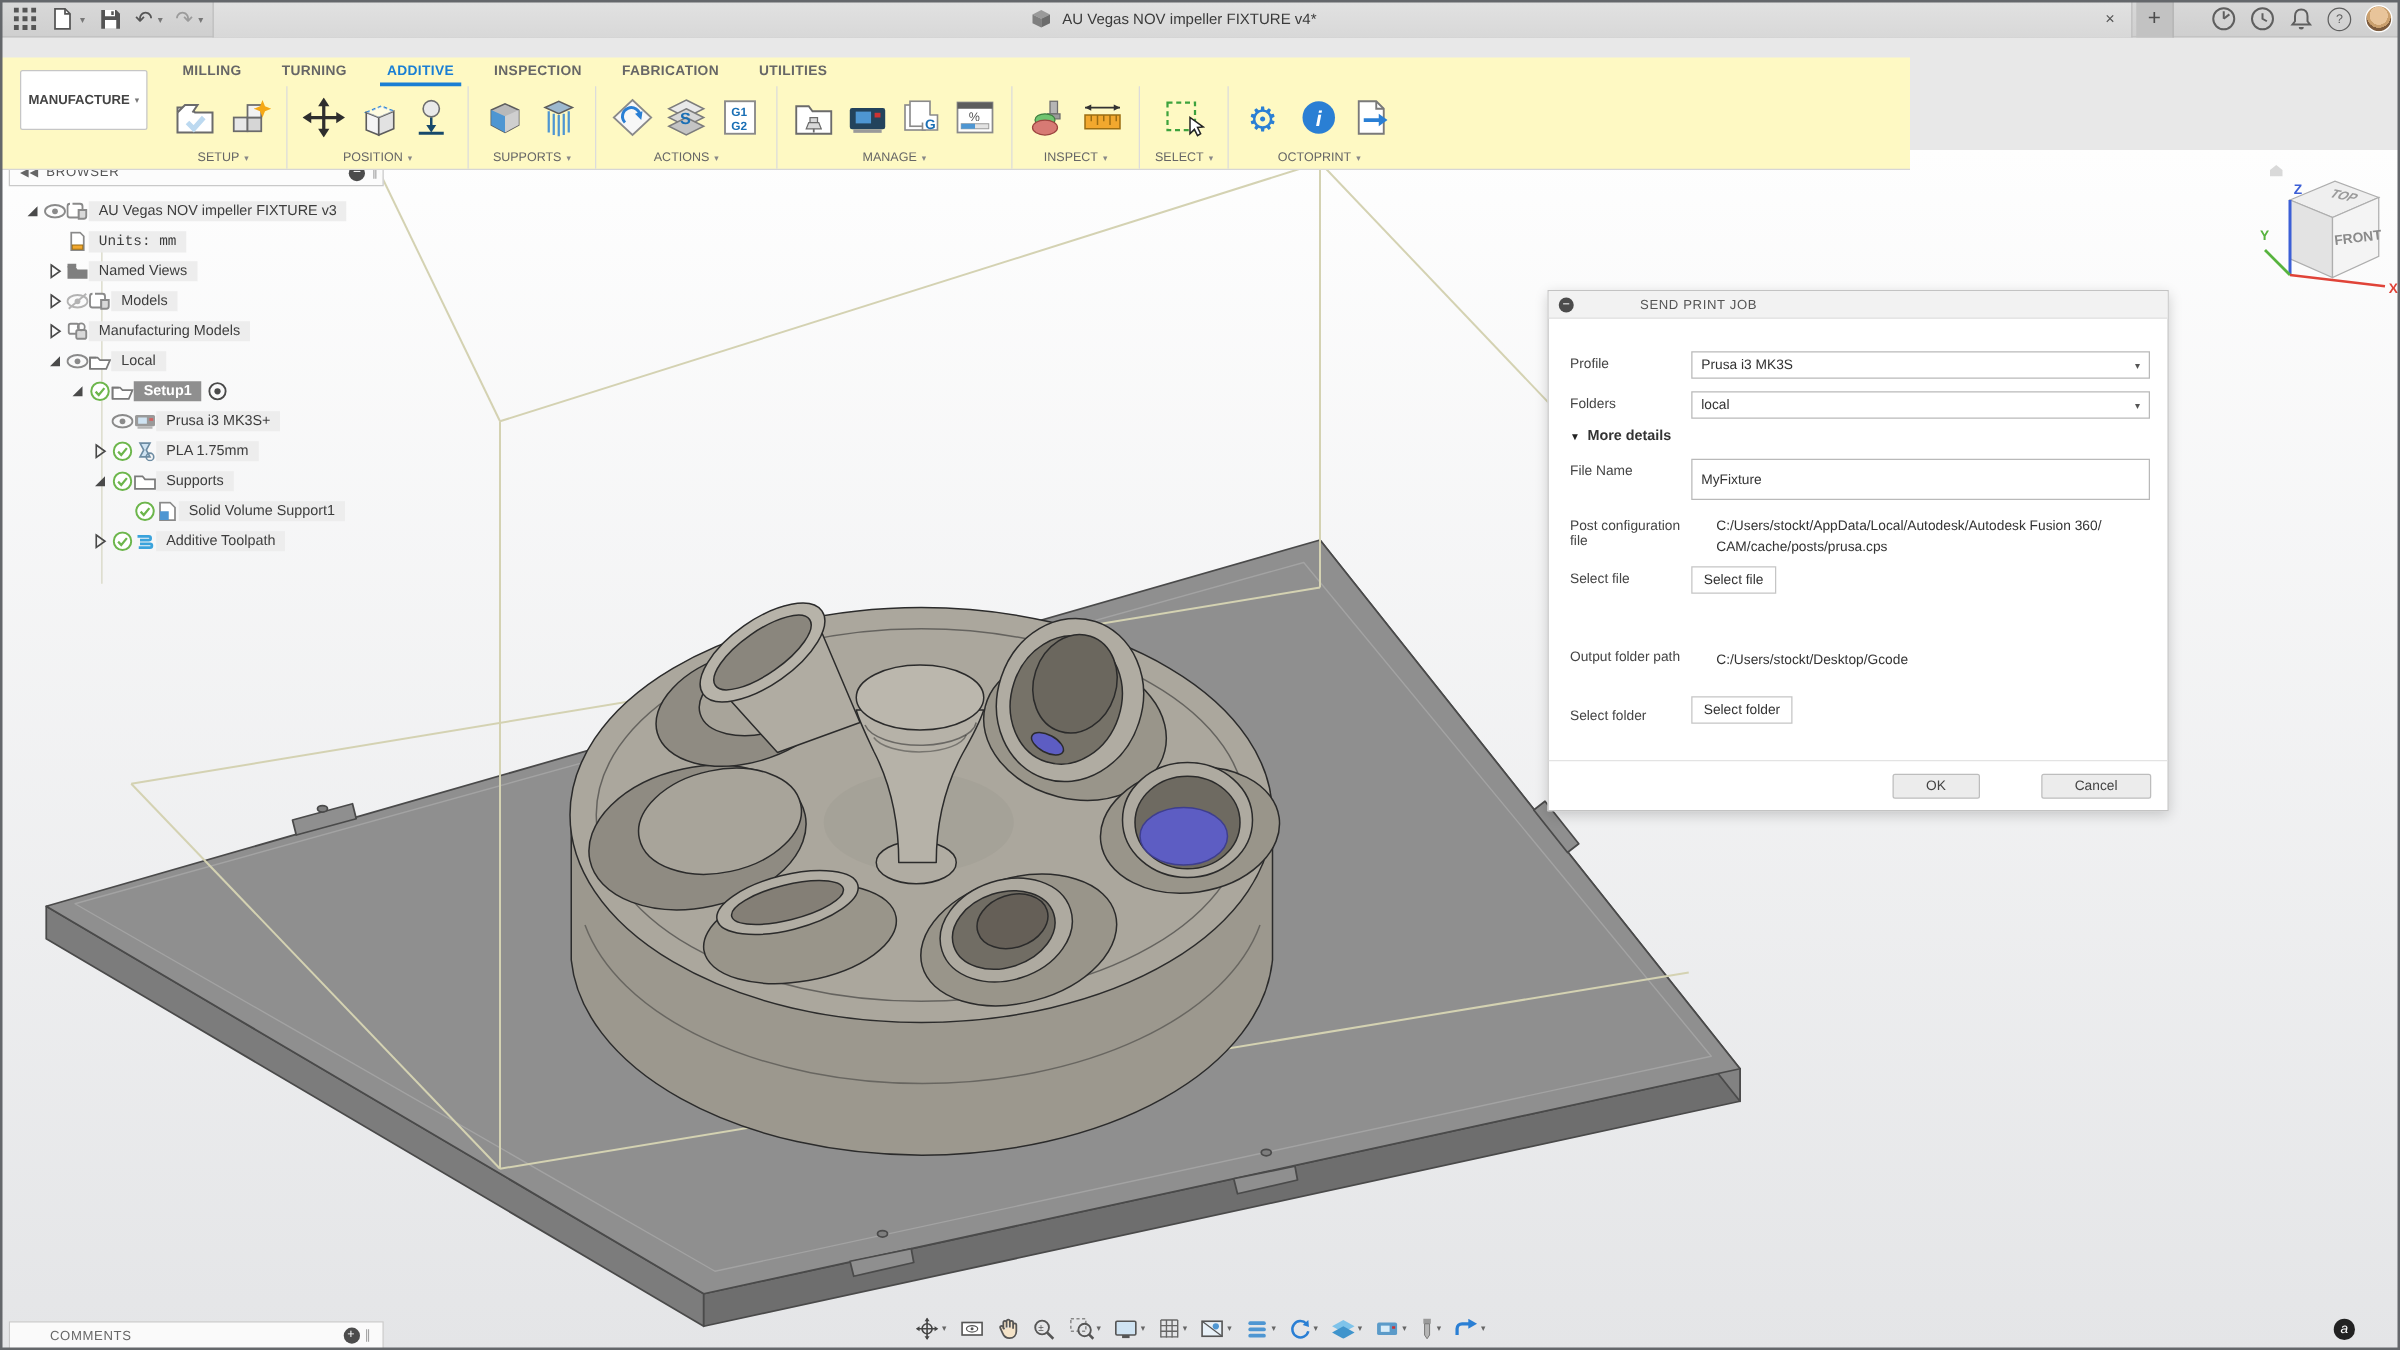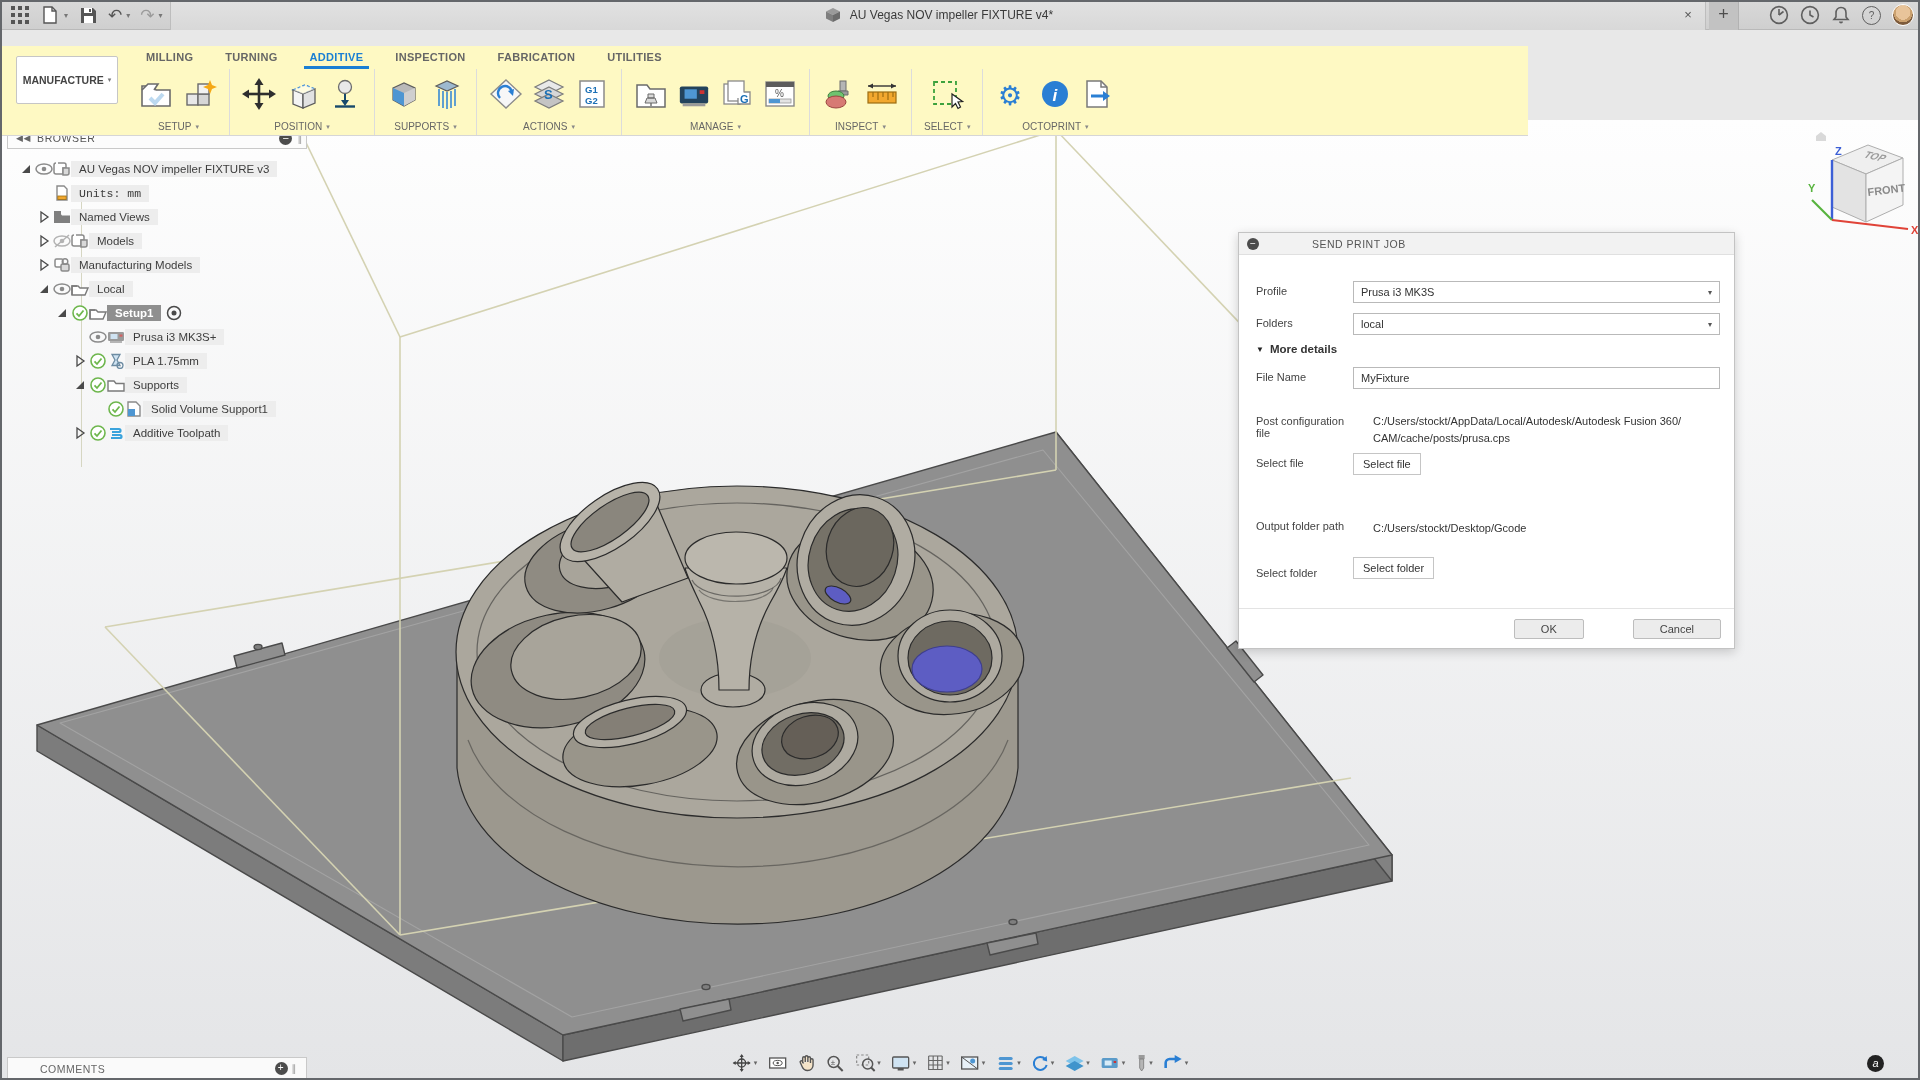--- a/index.html
+++ b/index.html
@@ -60,21 +60,21 @@
   .dialog { position:absolute; left:1238px; top:232px; width:497px; height:417px; background:#fff; border:1px solid #c3c3c3; box-shadow:0 3px 10px rgba(0,0,0,.18); z-index:30; font-size:11px; color:#444; }
   .dlg-head { height:22px; background:#f2f2f2; border-bottom:1px solid #e0e0e0; display:flex; align-items:center; padding-left:8px; gap:7px; }
   .dlg-dot { width:12px; height:12px; background:#4c4c4c; border-radius:50%; color:#fff; font-size:10px; line-height:11px; text-align:center; }
   .dlg-title { font-size:10.5px; color:#555; letter-spacing:.5px;margin-left:46px; }
   .drow { position:absolute; left:17px; right:14px; display:flex; align-items:flex-start; }
   .dlabel { width:97px; flex:none; padding-top:4px; color:#444; }
   .dctrl { flex:1; }
   .dd { height:22px; border:1px solid #b9b9b9; background:#fff; display:flex; align-items:center; padding:0 7px; color:#333; cursor:pointer; }
   .dd .flex1 { flex:1; }
   .dd .car { font-size:8px; color:#555; }
-  .dinput { height:22px; border:1px solid #b9b9b9; background:#fff; display:flex; align-items:center; padding:0 7px; color:#333; }
+  .dinput { height:33px; border:1px solid #b9b9b9; background:#fff; display:flex; align-items:center; padding:0 7px; color:#333; }
   .dtext { padding-top:4px; line-height:1.55; color:#333;margin-left:20px; }
   .dbtn { display:inline-block; border:1px solid #c5c5c5; background:#fff; padding:4px 9px; color:#333; cursor:pointer; }
   .more { position:absolute; left:17px; display:flex; align-items:center; gap:6px; font-weight:bold; color:#333; font-size:11.5px; cursor:pointer; }
   .more .tri { font-size:8px; color:#222; }
   .dlg-foot { position:absolute; left:0; right:0; bottom:0; height:40px; border-top:1px solid #e3e3e3; display:flex; align-items:center; justify-content:flex-end; gap:8px; padding-right:13px; }
   .fbtn { min-width:54px; text-align:center; background:#ececec; border:1px solid #bdbdbd; border-radius:2px; padding:3px 26px; color:#444; cursor:pointer;margin-left:41px; }
 
   
   .viewcube { position:absolute; left:1808px; top:128px; width:112px; height:118px; z-index:15; cursor:pointer; }
 

